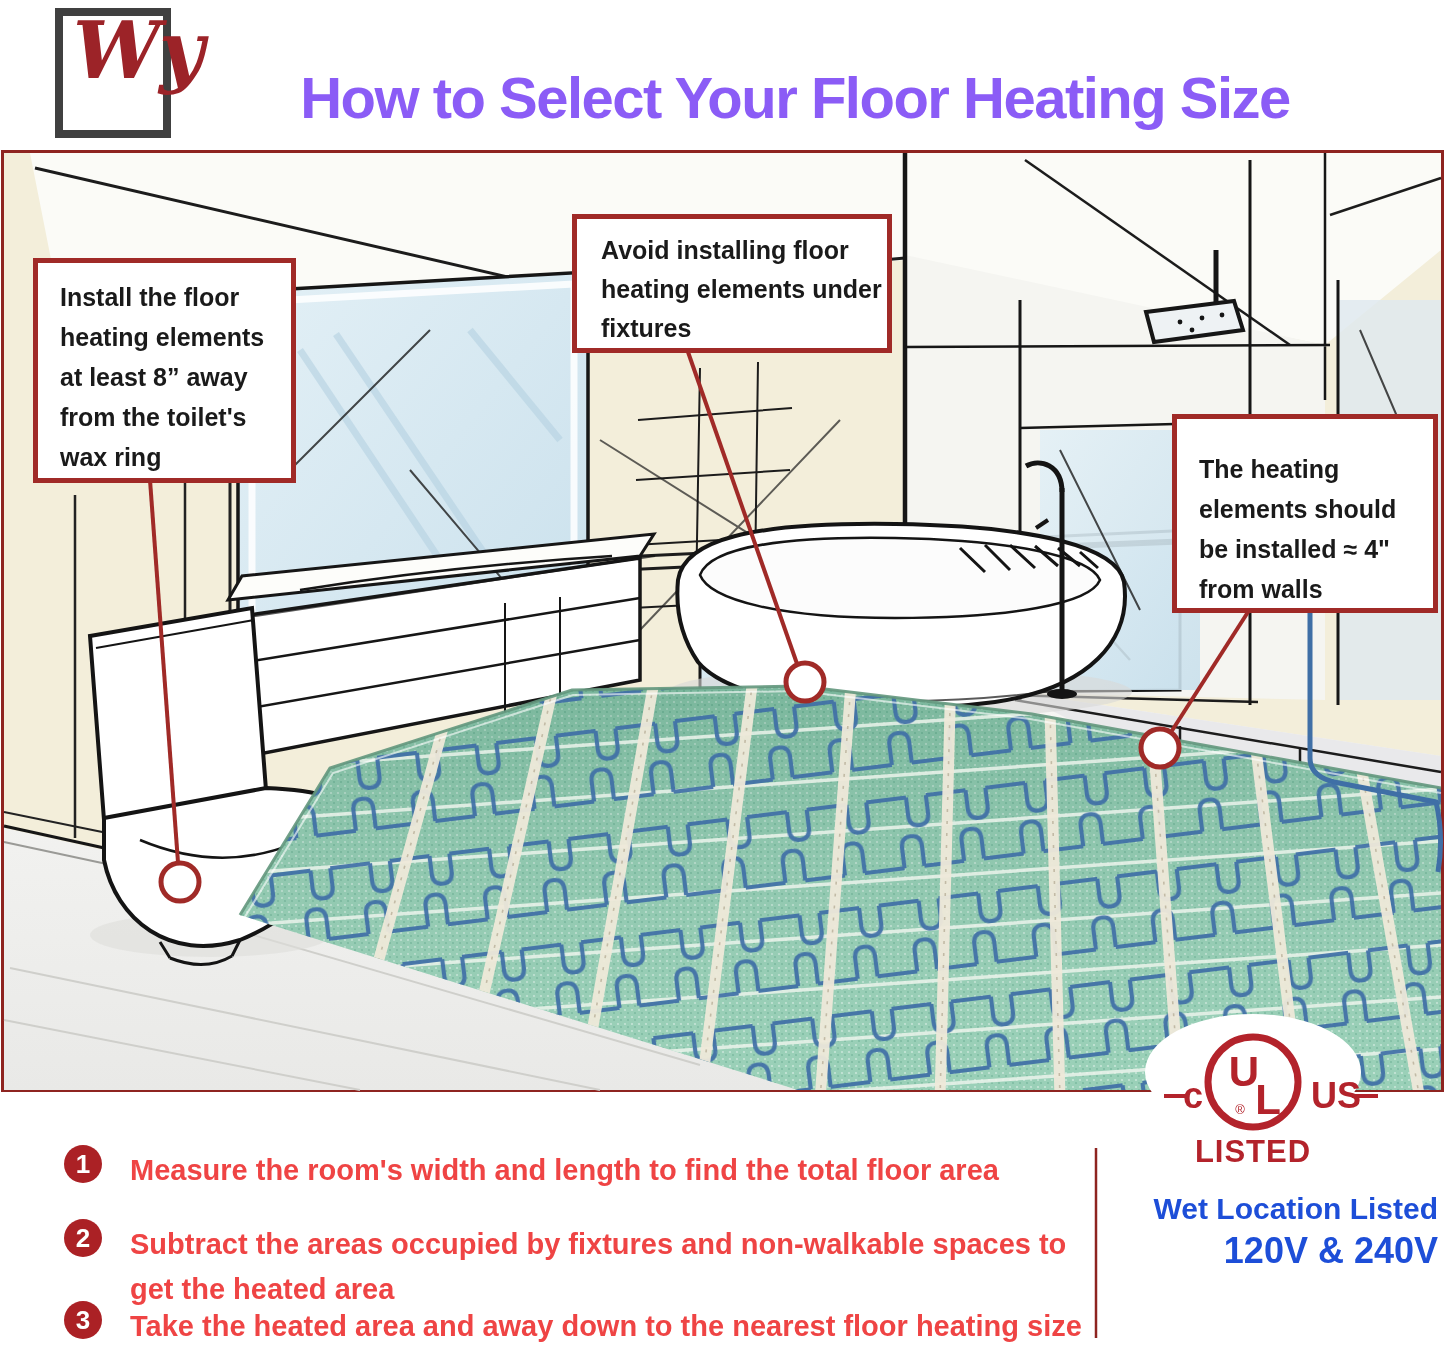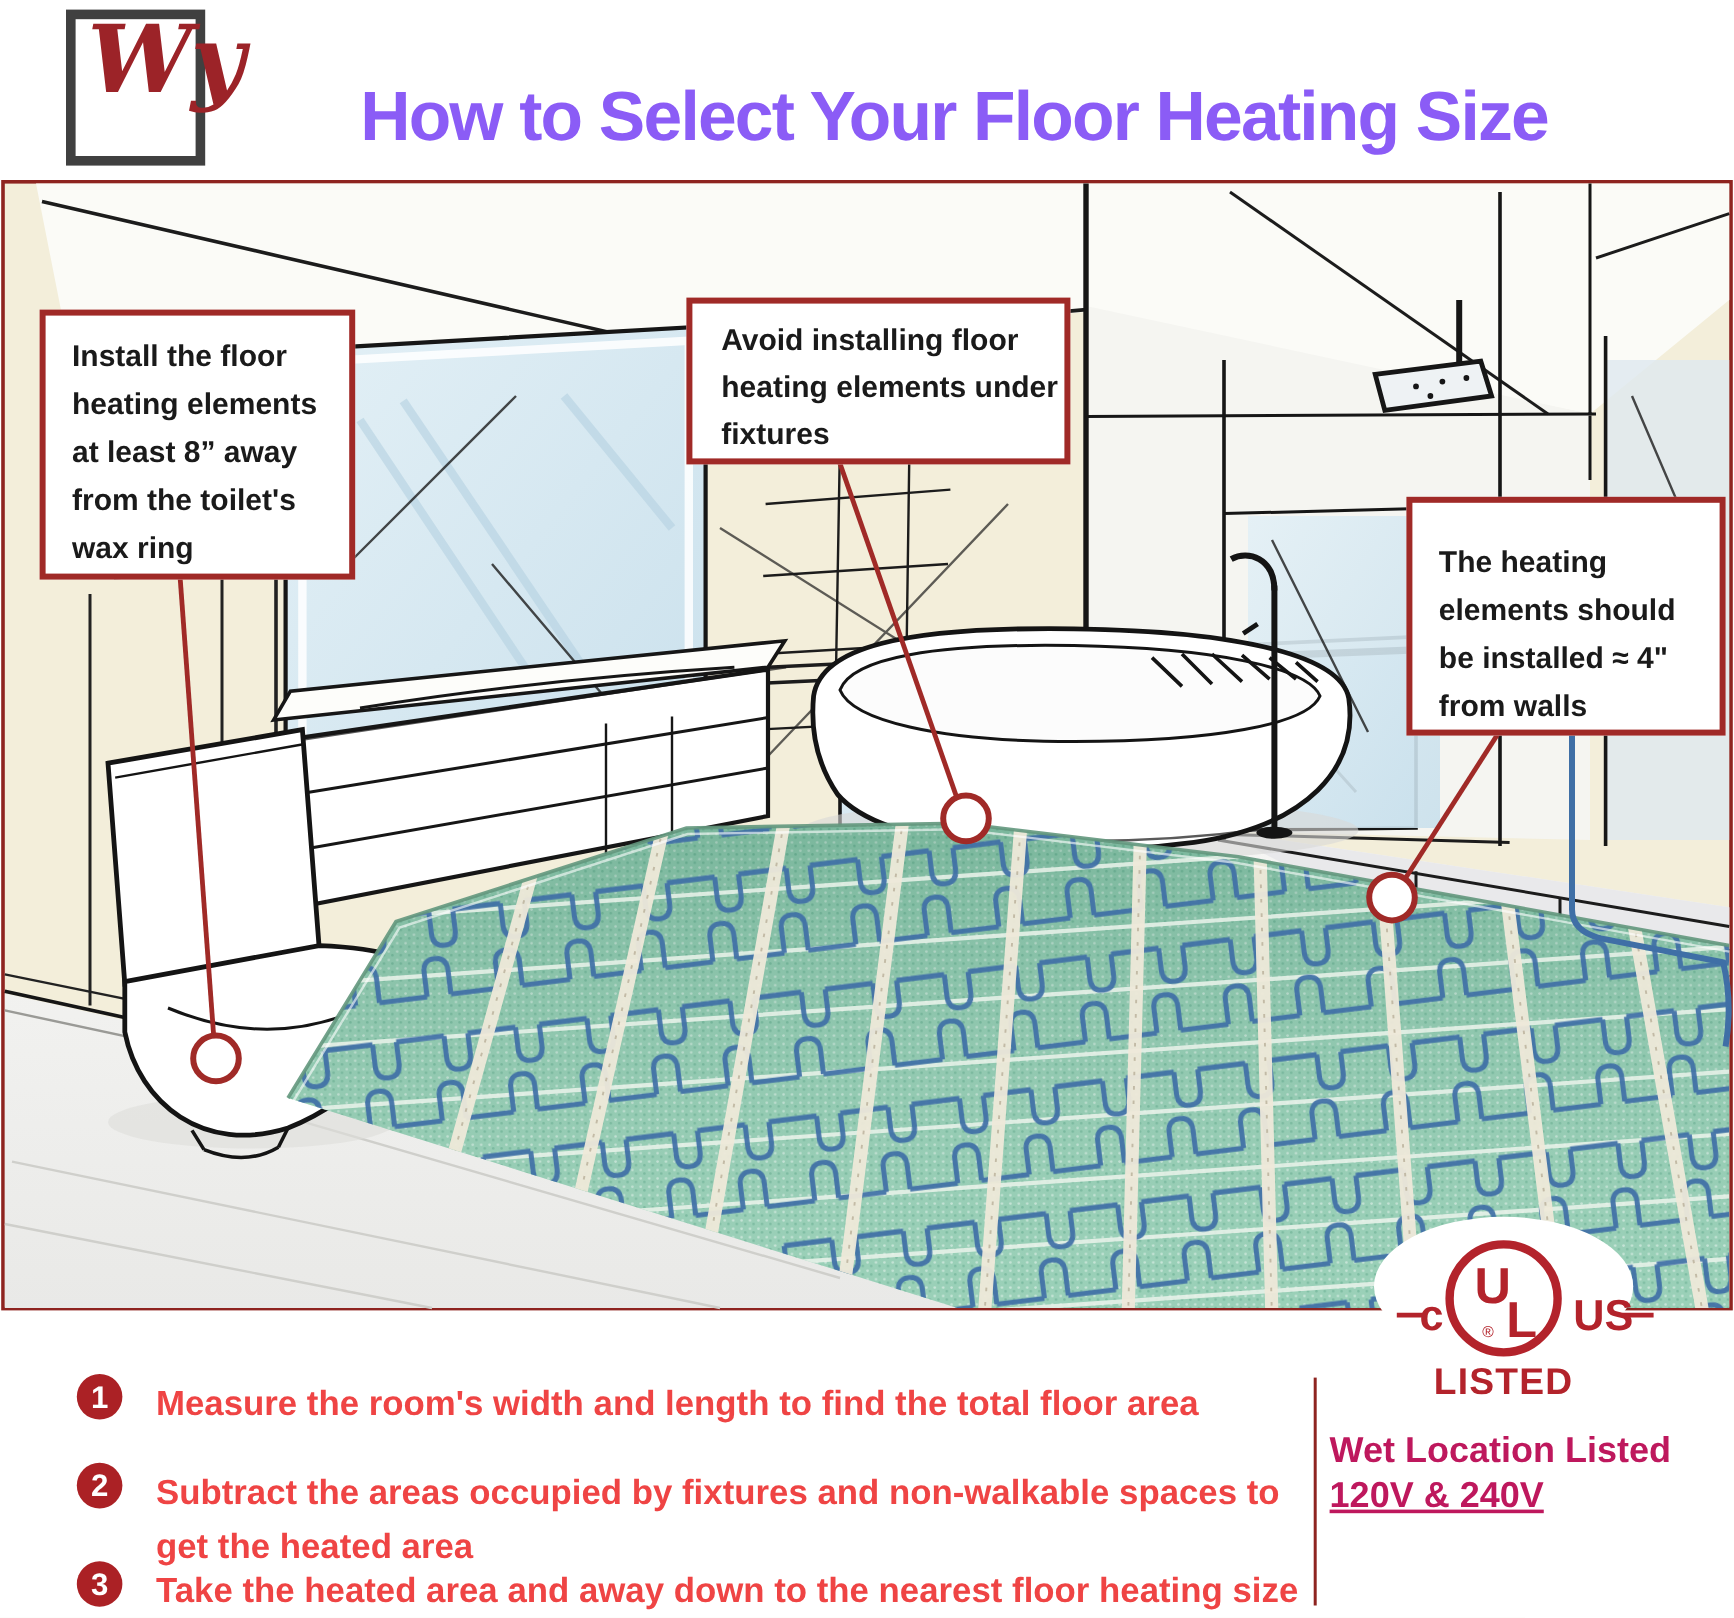--- a/index.html
+++ b/index.html
@@ -12,38 +12,38 @@
   .logo-script{position:absolute;left:10px;top:-4px;font-family:"DejaVu Serif",serif;
                font-style:italic;font-size:78px;font-weight:bold;color:#9c2328;line-height:1;}
   .title{position:absolute;left:205px;top:20px;width:1180px;text-align:center;
          font-size:58px;font-weight:bold;color:#8b5cf6;letter-spacing:-1.5px;margin-top:44px;}
   
   .callout{position:absolute;background:#ffffff;border:5px solid #a02a27;box-sizing:border-box;
            color:#1a1a1a;font-weight:600;z-index:5;}
   .co-toilet{left:33px;top:258px;width:263px;height:225px;padding:14px 8px 10px 22px;
              font-size:25px;line-height:1.6;}
   .co-fixtures{left:572px;top:214px;width:320px;height:139px;padding:12px 0 10px 24px;
-               font-size:25px;line-height:1.55;margin-top:34px;}
+               font-size:25px;line-height:1.55;}
   .co-walls{left:1172px;top:414px;width:266px;height:199px;padding:30px 6px 10px 22px;
             font-size:25px;line-height:1.6;}
   
   .step{position:absolute;display:flex;align-items:flex-start;gap:28px;z-index:4;}
   .step-badge{flex:0 0 auto;width:38px;height:38px;border-radius:50%;background:#ab2125;
               color:#ffffff;font-size:26px;font-weight:bold;display:flex;align-items:center;
               justify-content:center;margin-top:-3px;}
   .step-text{font-size:29px;font-weight:600;color:#ef4444;line-height:1.55;}
   .s1{left:64px;top:1148px;width:1000px;}
   .s2{left:64px;top:1222px;width:1010px;}
   .s3{left:64px;top:1304px;width:1080px;}
   
-  .cert{position:absolute;left:1108px;top:1192px;width:330px;text-align:left;z-index:4;
-        color:#be185d;font-weight:bold;}
+  .cert{position:absolute;left:1108px;top:1192px;width:330px;text-align:right;z-index:4;
+        color:#1d4ed8;font-weight:bold;}
   .cert .wet{font-size:30px;}
   .cert .volt-label{font-size:30px;margin-top:18px;}
-  .cert .volt-value{font-size:30px;margin-top:4px;text-decoration:underline;}
+  .cert .volt-value{font-size:36px;margin-top:4px;}
 </style>
 </head>
 <body>
 
 <div class="canvas">
 
   <svg width="1445" height="1348" viewBox="0 0 1445 1348">
     <defs>
       <linearGradient id="floorGrad" x1="0" y1="0" x2="0" y2="1">
         <stop offset="0" stop-color="#f6f6f4"></stop>

